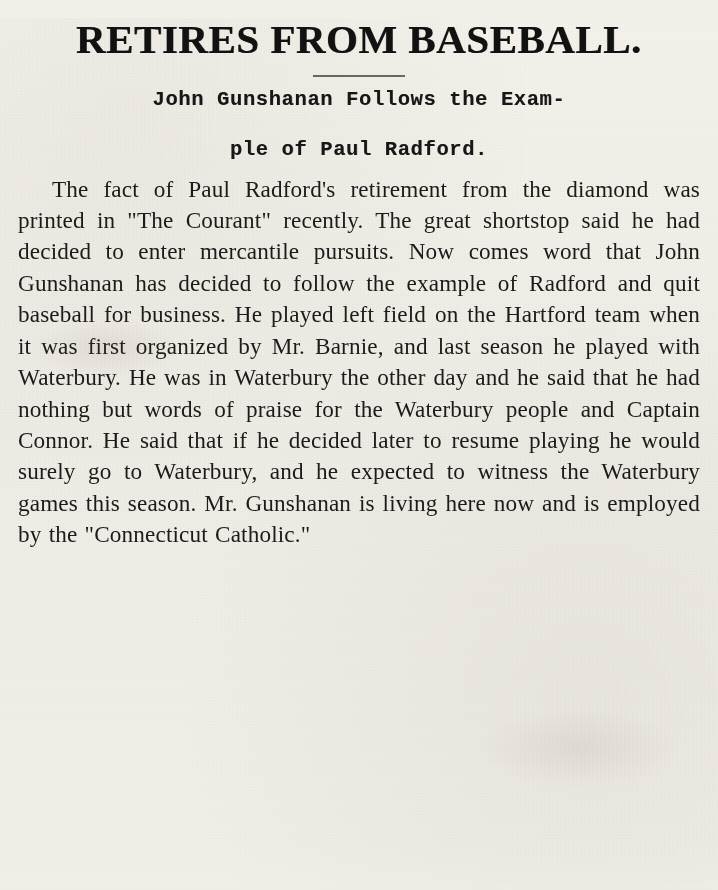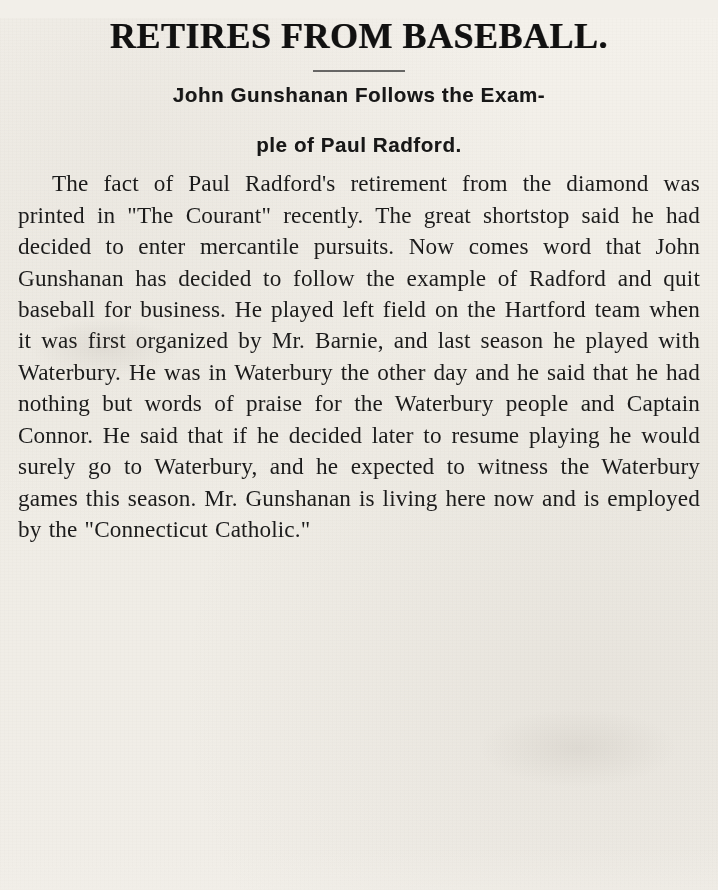--- a/index.html
+++ b/index.html
@@ -31,37 +31,37 @@
     pointer-events: none;
     opacity: 0.30;
     background-image:
       repeating-linear-gradient(0deg, rgba(90,80,70,0.05) 0px, rgba(90,80,70,0.05) 1px, rgba(0,0,0,0) 1px, rgba(0,0,0,0) 3px),
       repeating-linear-gradient(90deg, rgba(90,80,70,0.04) 0px, rgba(90,80,70,0.04) 1px, rgba(0,0,0,0) 1px, rgba(0,0,0,0) 4px);
   }
   .headline {
     text-align: center;
     font-family: "Liberation Serif", serif;
     font-weight: bold;
-    font-size: 36px;
+    font-size: 41px;
     letter-spacing: 0.5px;
     line-height: 1.05;
     margin: 18px 0 0 0;
     color: #111;
     text-shadow: 0.4px 0 0 rgba(20,20,20,0.55), -0.4px 0 0 rgba(20,20,20,0.3);
   }
   .rule {
     width: 92px;
     height: 2px;
     margin: 14px auto 10px auto;
     background: #3a3a3a;
     opacity: 0.75;
   }
   .subhead {
     text-align: center;
-    font-family: Liberation Sans, sans-serif;
+    font-family: Liberation Mono, monospace;
     font-weight: bold;
     font-size: 20.5px;
     line-height: 1.28;
     letter-spacing: 0.6px;
     color: #171717;
     margin: 0 4px 10px 4px;
     text-shadow: 0.3px 0 0 rgba(20,20,20,0.4);
   }
   .subhead .line2 {
     display: block;

